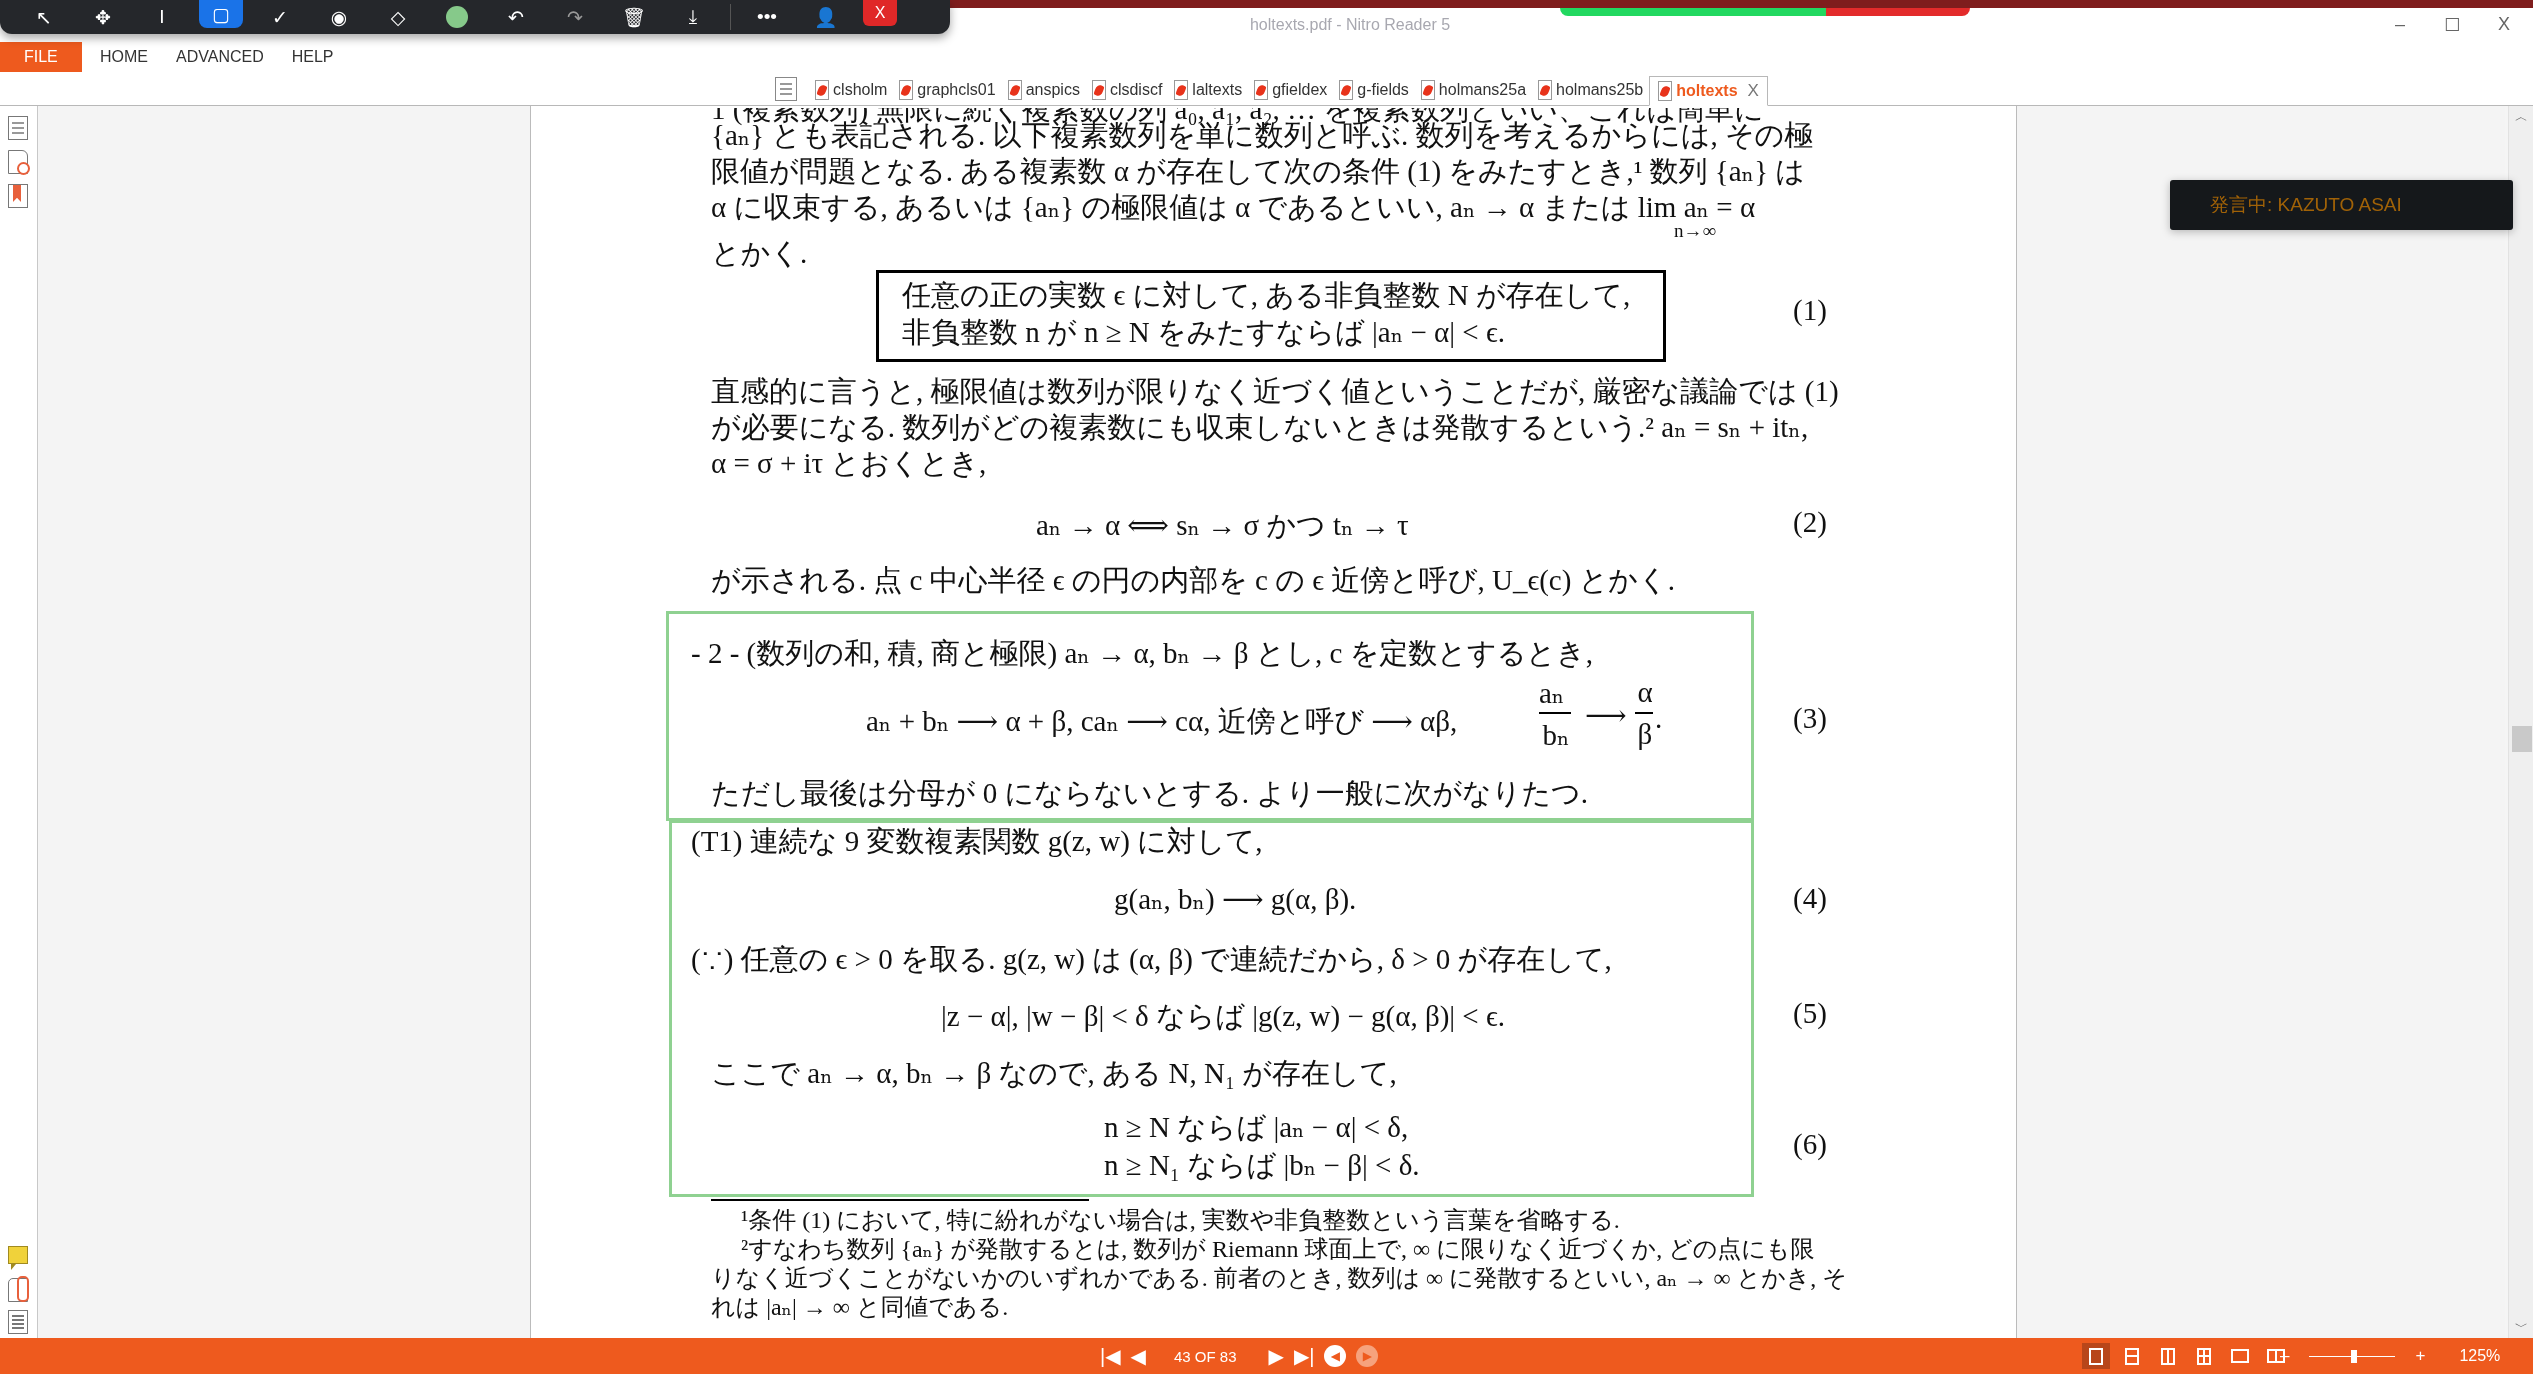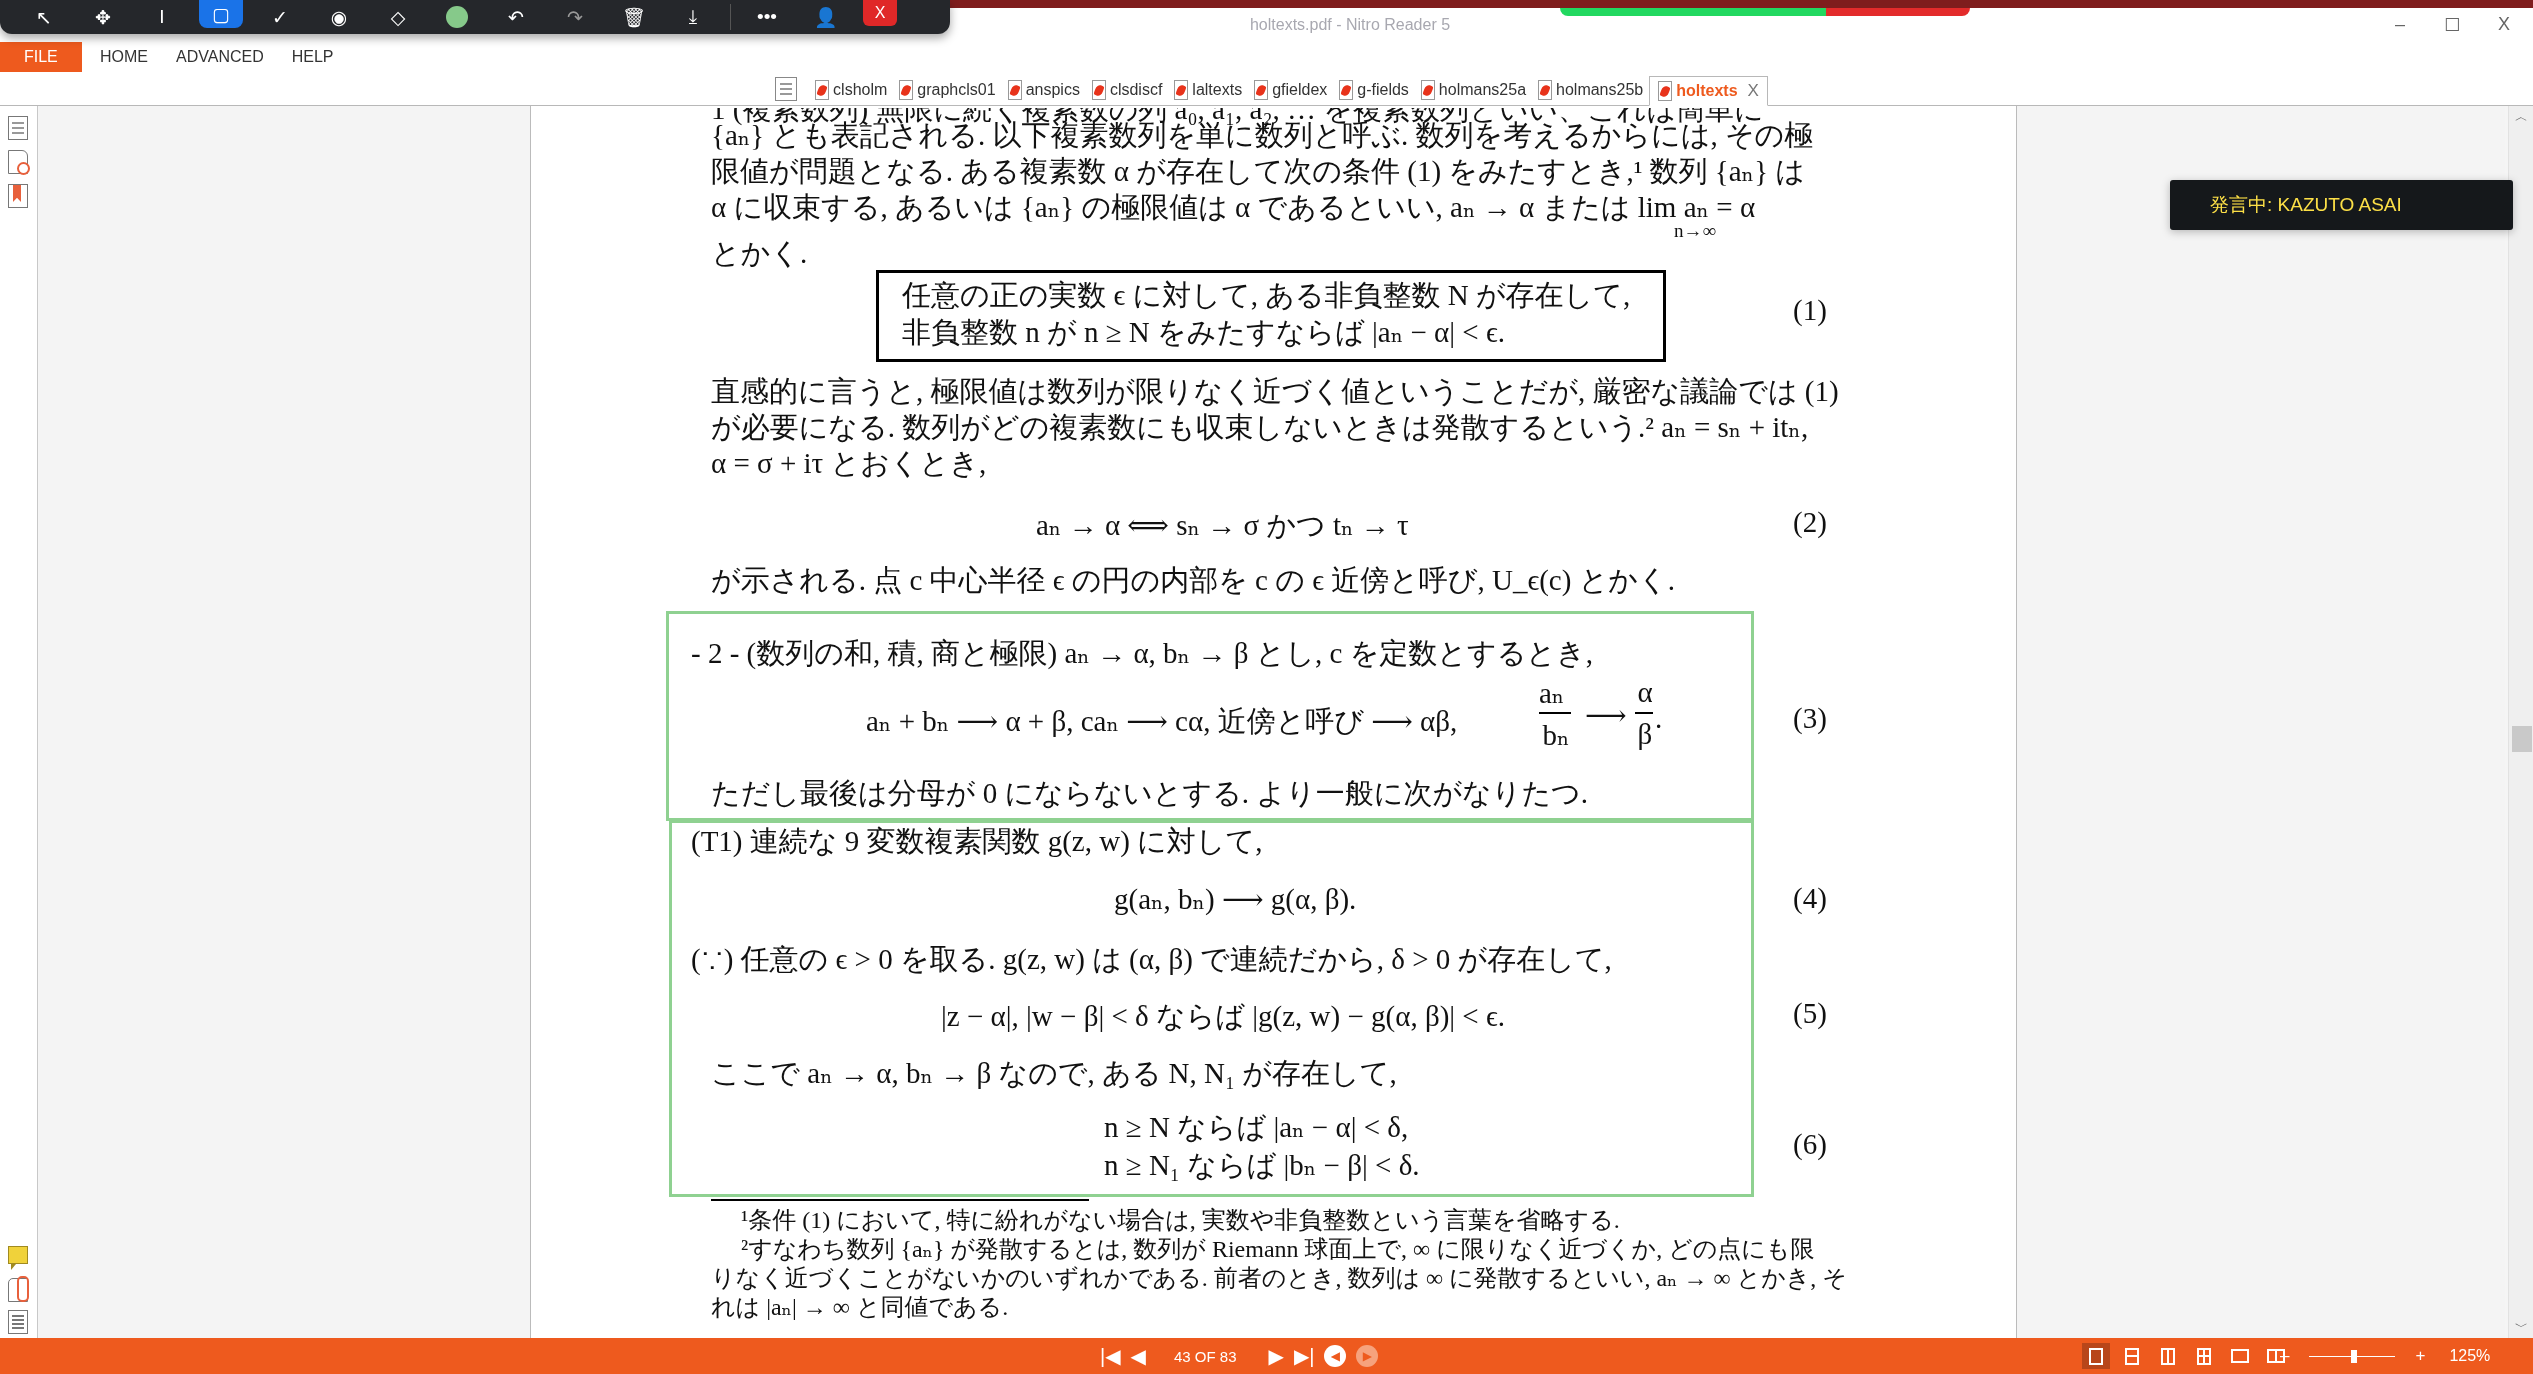--- a/index.html
+++ b/index.html
@@ -61,21 +61,21 @@
   .ln { position: absolute; left: 180px; white-space: nowrap; }
   .eqno { position: absolute; left: 1262px; white-space: nowrap; }
   .cut { clip-path: inset(18px 0 0 0); }
 
   .defbox { position: absolute; left: 345px; top: 164px; width: 790px; height: 92px; border: 3px solid #000; }
   .greenbox { position: absolute; border: 3px solid #8fd191; }
   .fn-rule { position: absolute; left: 180px; top: 1093px; width: 378px; height: 2px; background: #000; }
   .fn { font-size: 24px; }
 
   
-  .speaker { position: absolute; left: 2170px; top: 180px; width: 343px; height: 50px; background: #15181b; border-radius: 3px; color: #fde047; font-size: 19px; line-height: 50px; padding-left: 40px; box-shadow: 0 2px 8px rgba(0,0,0,0.25); z-index: 4; }
+  .speaker { position: absolute; left: 2170px; top: 180px; width: 343px; height: 50px; background: #15181b; border-radius: 3px; color: #a16207; font-size: 19px; line-height: 50px; padding-left: 40px; box-shadow: 0 2px 8px rgba(0,0,0,0.25); z-index: 4; }
 
   
   .vscroll { position: absolute; left: 2508px; top: 106px; width: 25px; height: 1232px; background: #efefef; border-left: 1px solid #e2e2e2; }
   .vscroll .up, .vscroll .down { position: absolute; left: 0; width: 25px; text-align: center; font-size: 13px; color: #666; }
   .vscroll .up { top: 2px; }
   .vscroll .down { bottom: 2px; }
   .vscroll .thumb { position: absolute; left: 3px; top: 620px; width: 20px; height: 26px; background: #c9c9c9; }
 
   
   .statusbar { position: absolute; left: 0; top: 1338px; width: 2533px; height: 36px; background: #ee5a1e; color: #fff; }
@@ -83,21 +83,21 @@
   .nav .pg { font-size: 15px; margin: 0 22px 0 18px; }
   .circ { width: 22px; height: 22px; border-radius: 50%; background: #fff; color: #ee5a1e; font-size: 12px; display: flex; align-items: center; justify-content: center; }
   .circ.dim { background: #f6a27d; color: #ee5a1e; }
   .views { position: absolute; left: 2082px; top: 5px; height: 26px; display: flex; gap: 8px; }
   .vbtn { width: 28px; height: 26px; display: flex; align-items: center; justify-content: center; }
   .vbtn.active { background: #b8461a; }
   .vbtn span { display: block; border: 2px solid #fff; width: 14px; height: 17px; }
   .zoom { position: absolute; left: 2280px; top: 0; height: 36px; display: flex; align-items: center; font-size: 17px; }
   .zoom .track { width: 86px; height: 1px; background: #fff; position: relative; margin: 0 20px; }
   .zoom .knob { position: absolute; left: 42px; top: -6px; width: 6px; height: 13px; background: #fff; }
-  .zoom .pct { margin-left: 24px; font-size: 16px; }
+  .zoom .pct { margin-left: 34px; font-size: 16px; }
 </style>
 </head>
 <body>
 
 <div id="app">
 
   <div class="titlebar">
     <div class="meet-bar">
         <div class="g"></div>
         <div class="r"></div>

